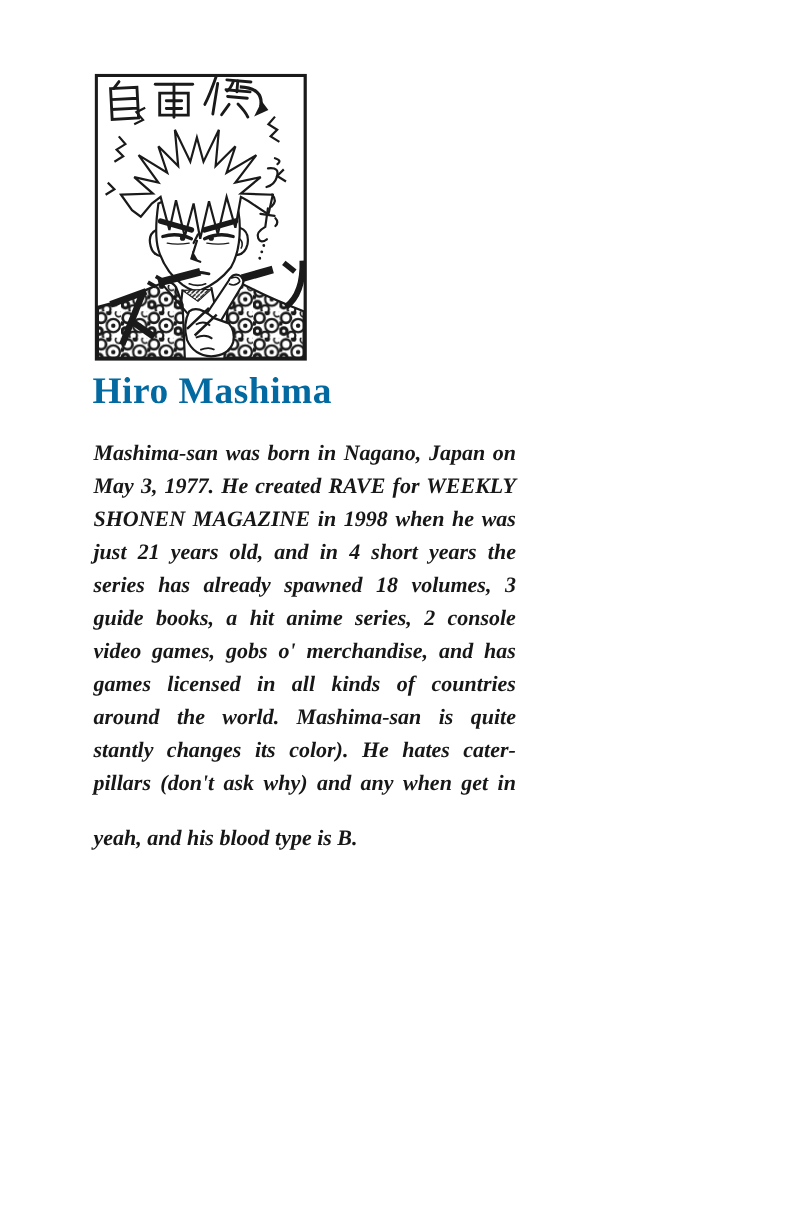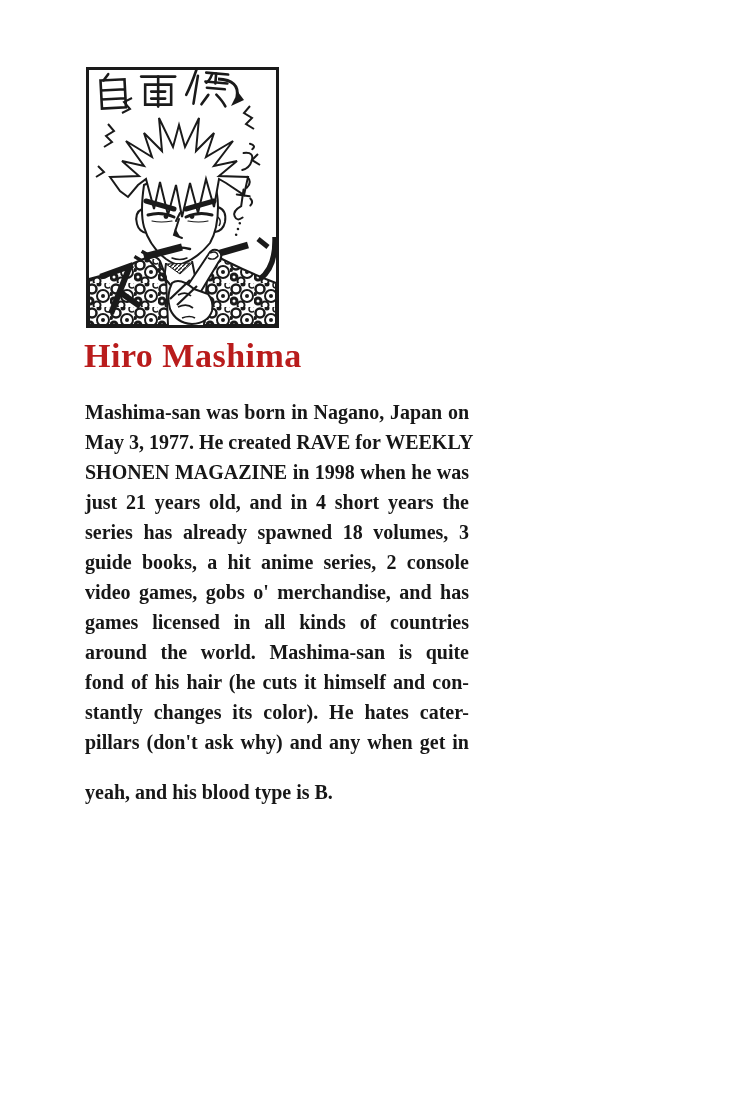--- a/index.html
+++ b/index.html
@@ -4,26 +4,26 @@
 <style>
   html,body { margin:0; padding:0; background:#e8e8e8; }
   .page {
     position:relative; width:732px; height:1100px; background:#ffffff;
     font-family:"Liberation Serif", serif; overflow:hidden; margin:0 auto;
   }
   .portrait { position:absolute; left:86px; top:67px; width:193px; height:261px; margin:0; }
   .portrait svg { display:block; width:100%; height:100%; }
   .title {
     position:absolute; left:84px; top:337px; margin:0;
-    font-size:34px; font-weight:700; color:#b91c1c; letter-spacing:0.5px;
+    font-size:34px; font-weight:700; color:#0369a1; letter-spacing:0.5px;
     font-family:"Liberation Serif", serif;
   }
   .bio {
     position:absolute; left:85px; top:397px; width:384px;
-    font-size:20px; font-weight:700; color:#171717;
+    font-size:20px; font-weight:700; color:#171717;font-style:italic;
   }
   .bio-line {
     line-height:30px; height:30px; overflow:visible; white-space:nowrap;
     text-align:justify; text-align-last:justify;
   }
   .bio-line.last { text-align-last:left;margin-top:20px; }
 </style>
 </head>
 <body>
 
@@ -164,19 +164,18 @@
   <div class="bio">
     <div class="bio-line">Mashima-san was born in Nagano, Japan on</div>
     <div class="bio-line">May 3, 1977. He created RAVE for WEEKLY</div>
     <div class="bio-line">SHONEN MAGAZINE in 1998 when he was</div>
     <div class="bio-line">just 21 years old, and in 4 short years the</div>
     <div class="bio-line">series has already spawned 18 volumes, 3</div>
     <div class="bio-line">guide books, a hit anime series, 2 console</div>
     <div class="bio-line">video games, gobs o' merchandise, and has</div>
     <div class="bio-line">games licensed in all kinds of countries</div>
     <div class="bio-line">around the world. Mashima-san is quite</div>
-    <div class="bio-line">fond of his hair (he cuts it himself and con-</div>
     <div class="bio-line">stantly changes its color). He hates cater-</div>
     <div class="bio-line">pillars (don't ask why) and any when get in</div>
     <div class="bio-line last">yeah, and his blood type is B.</div>
   </div>
 
 </div>
 
 </body></html>

